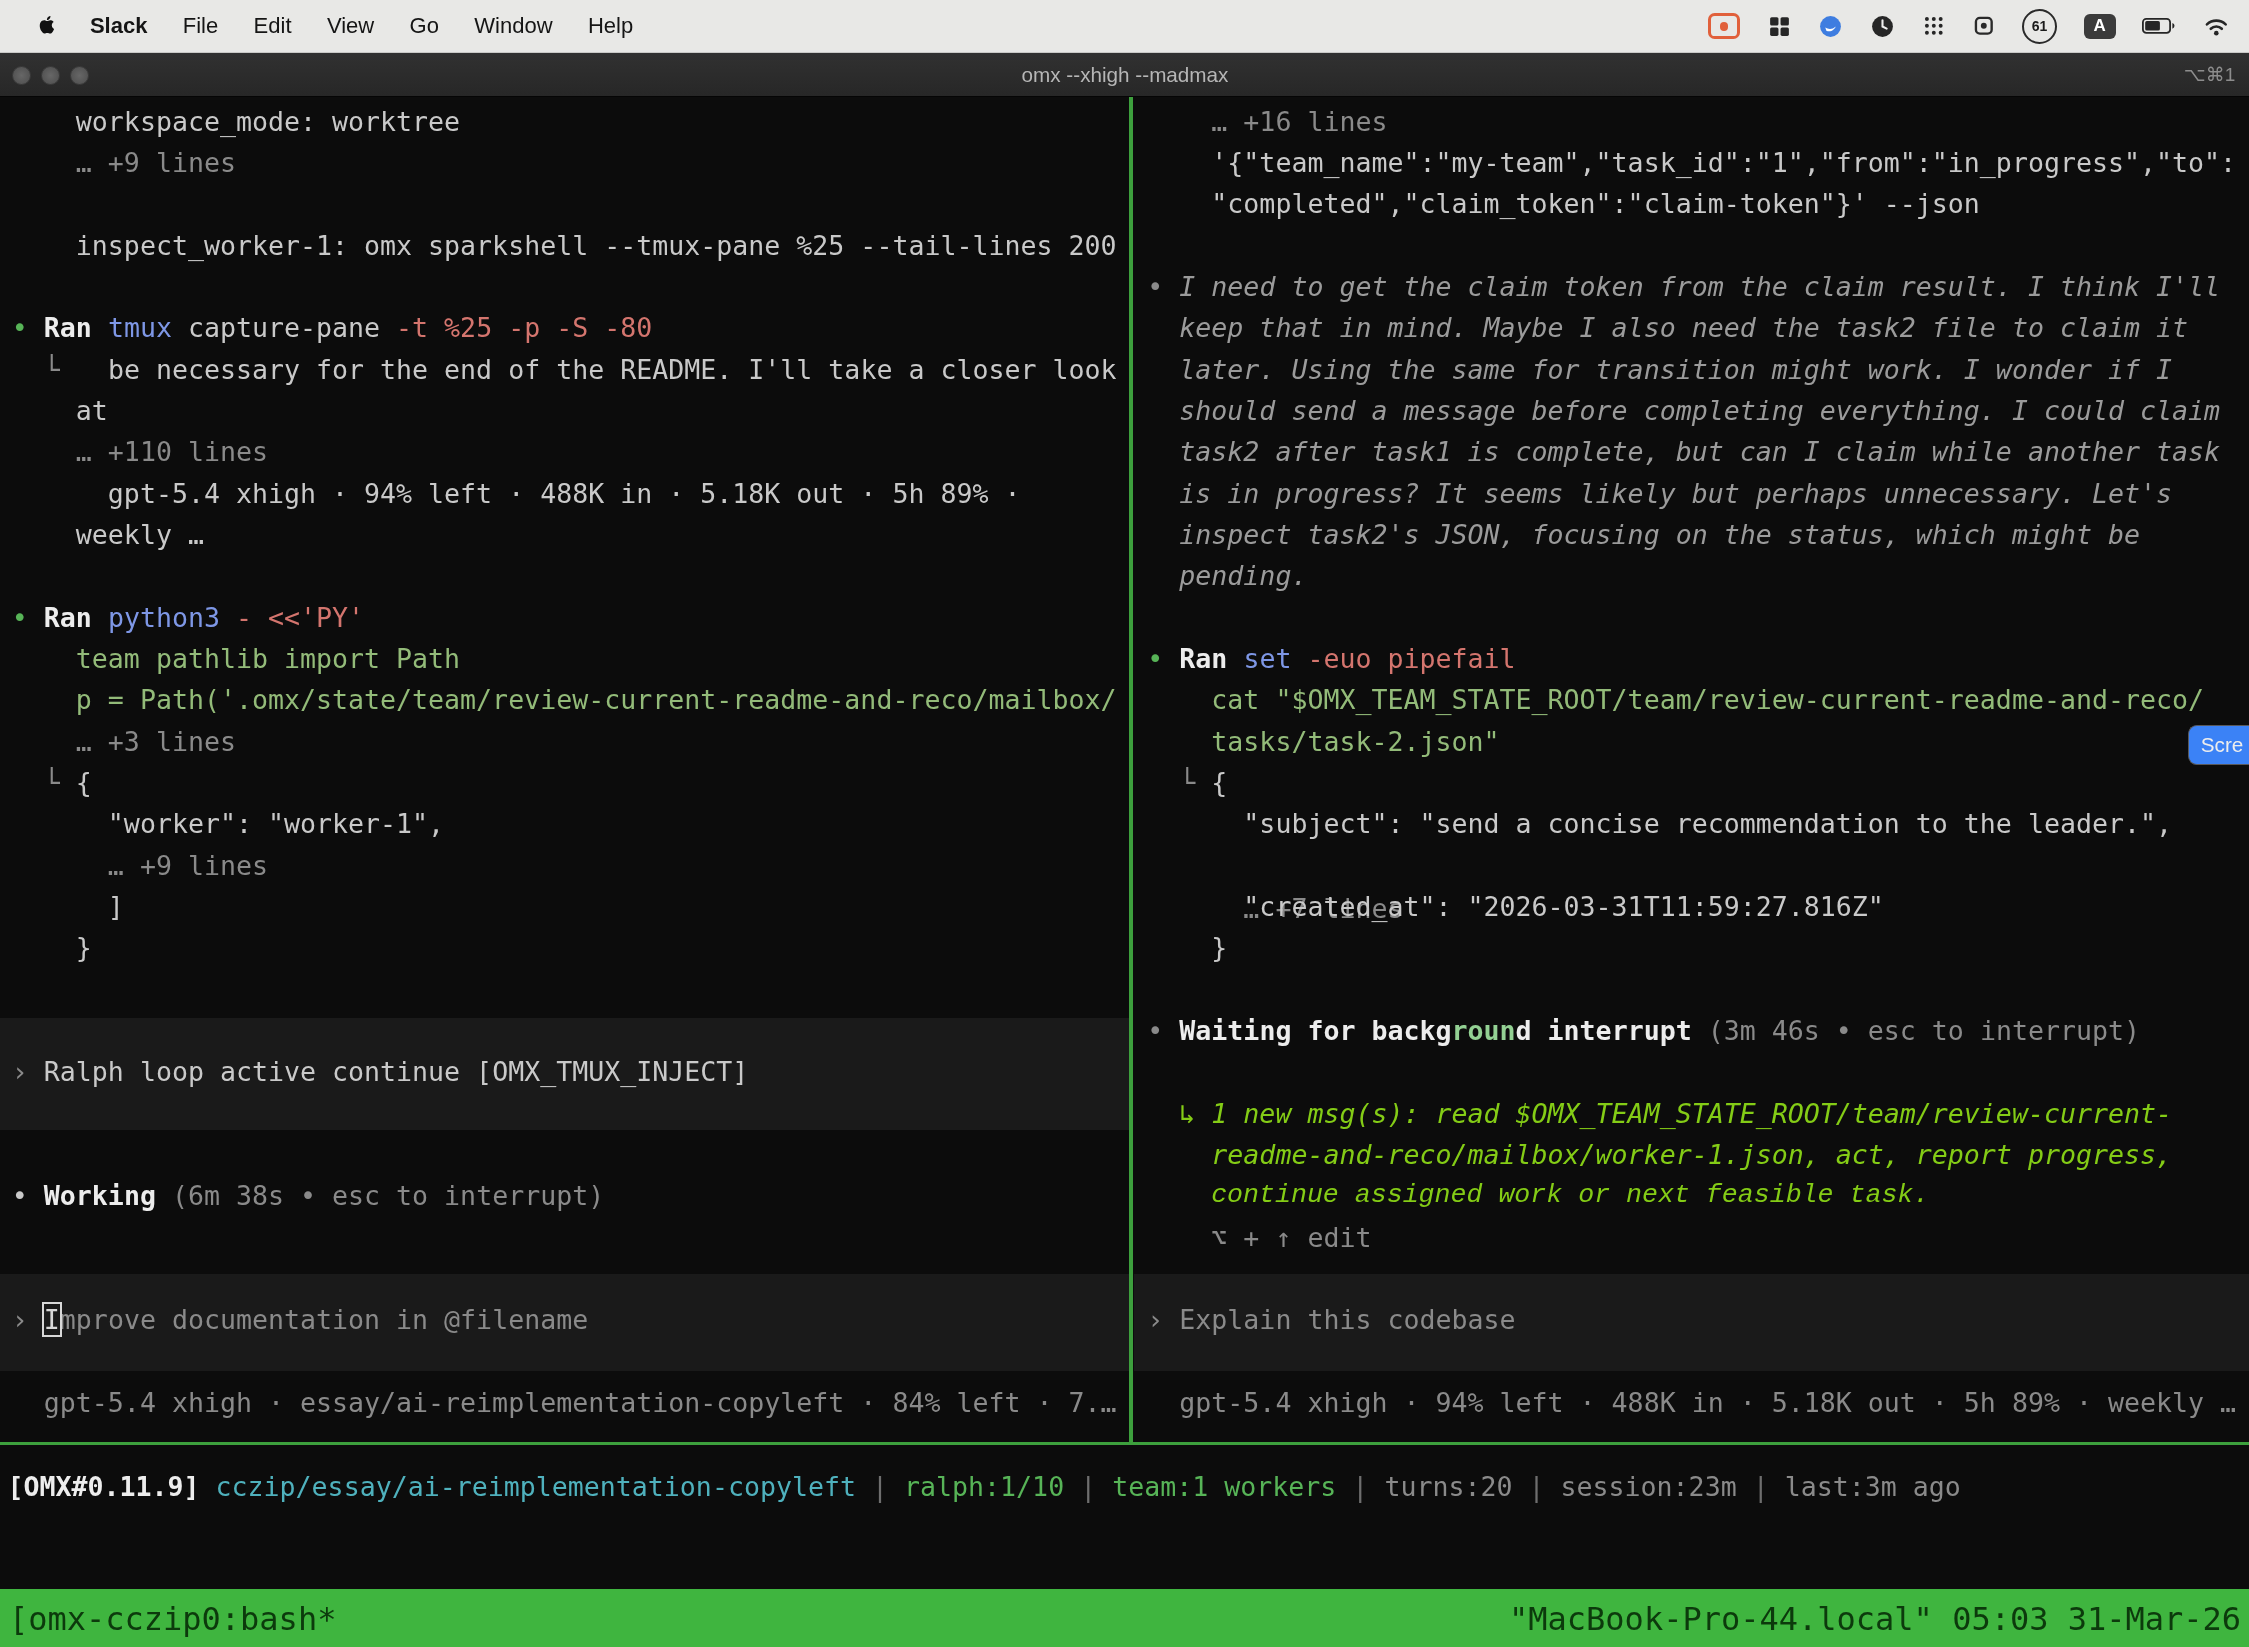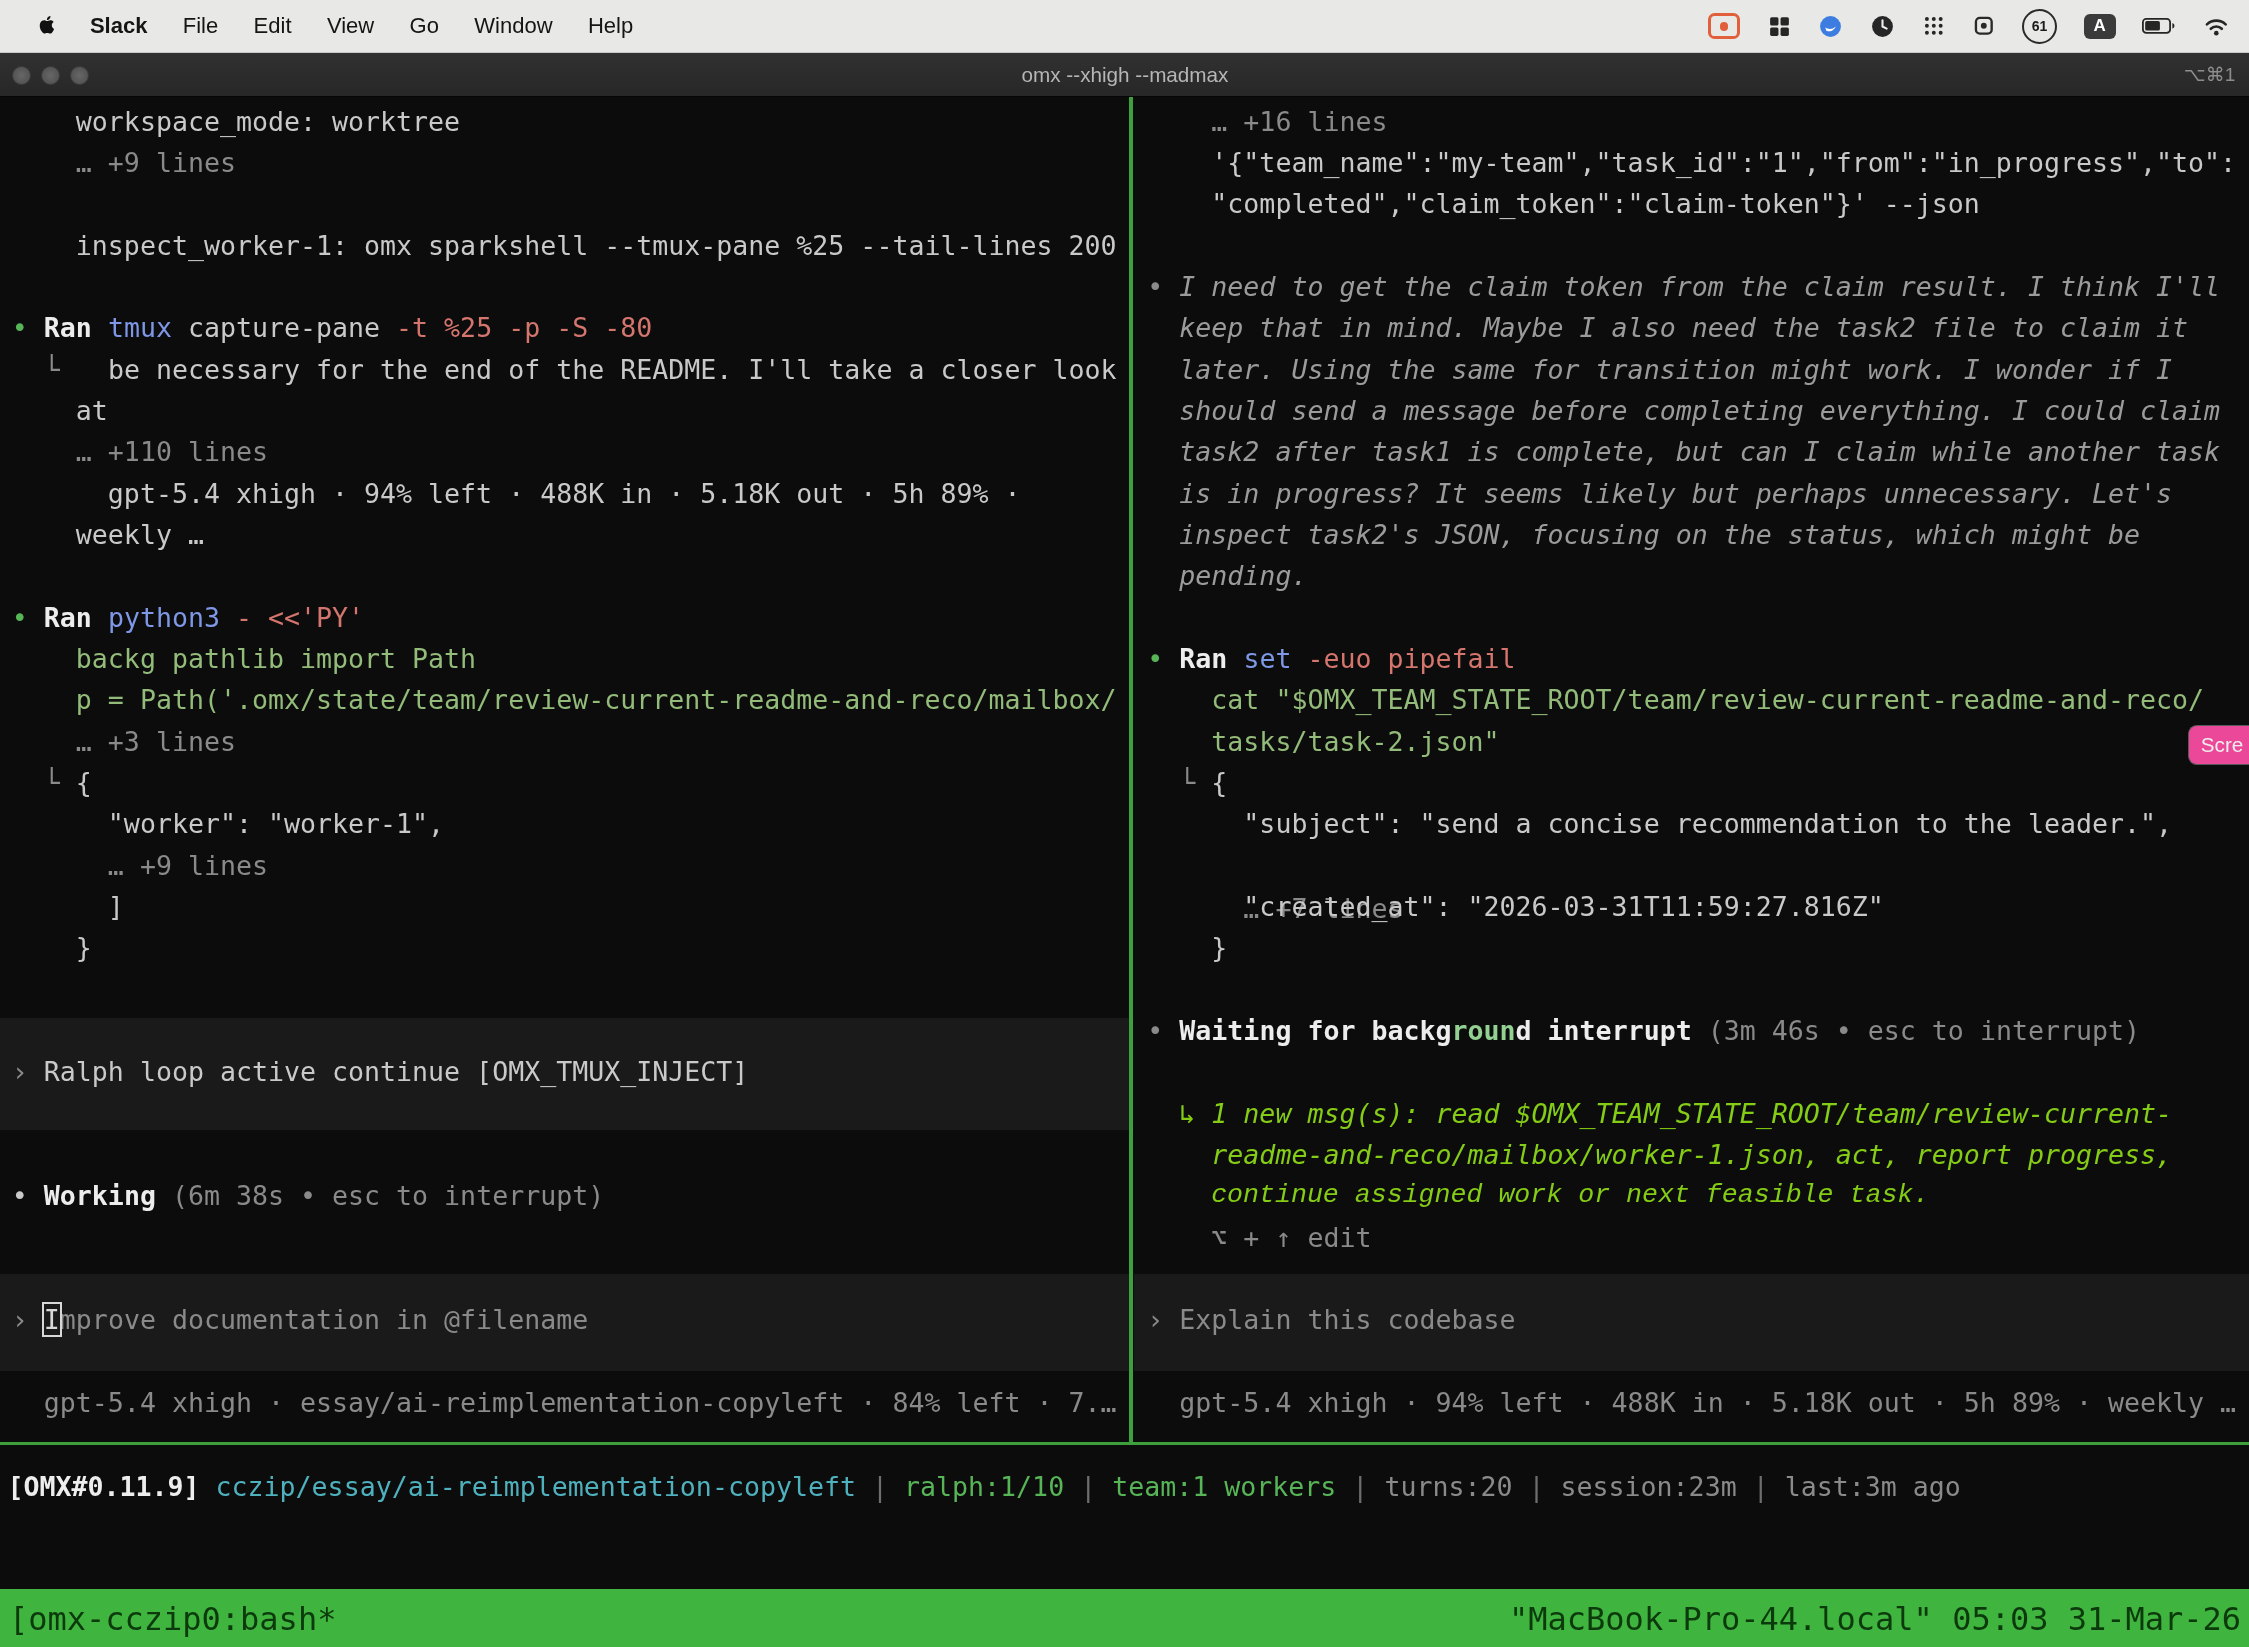--- a/index.html
+++ b/index.html
@@ -66,21 +66,21 @@
   .seg-it{color:#9b9b9b;font-style:italic;}
   .seg-im{color:#84cc16;font-style:italic;}
   .seg-gn{color:#57b457;}
   .seg-tl{color:#4fb1bd;}
   .seg-sg{color:#57b457;}
   .seg-sep{color:#6e6e6e;}
   .seg-cur{color:#d8d8d8;outline:2.2px solid #d8d8d8;outline-offset:-0.7px;}
 
   
   .overlay-chip{position:absolute;top:725px;right:0;height:40px;min-width:62px;z-index:60;
-                background:#ec4899;border:1.5px solid #58585a;border-right:none;
+                background:#3b82f6;border:1.5px solid #58585a;border-right:none;
                 border-radius:8.9px 0 0 8.9px;color:#ededed;font-size:20.7px;
                 font-family:"Liberation Sans","DejaVu Sans",sans-serif;
                 display:flex;align-items:center;padding-left:11.8px;box-sizing:border-box;}
 
   
   .tmuxbar{position:absolute;bottom:0;left:0;width:2250px;height:59px;background:#3fb53f;
            color:#0c3a0c;display:flex;justify-content:space-between;align-items:center;
            padding:0 8.9px;box-sizing:border-box;font-size:32px;white-space:pre;}
 </style>
 </head>
@@ -188,21 +188,21 @@
         <div class="ln" style="top: 3.7px;"><span class="seg-p">    workspace_mode: worktree</span></div>
         <div class="ln" style="top: 45px;"><span class="seg-d">    … +9 lines</span></div>
         <div class="ln" style="top: 128px;"><span class="seg-p">    inspect_worker-1: omx sparkshell --tmux-pane %25 --tail-lines 200</span></div>
         <div class="ln" style="top: 210px;"><span class="seg-gn">• </span><span class="seg-b">Ran </span><span class="seg-bl">tmux </span><span class="seg-p">capture-pane </span><span class="seg-rd">-t %25 -p -S -80</span></div>
         <div class="ln" style="top: 252px;"><span class="seg-d">  └   </span><span class="seg-p">be necessary for the end of the README. I'll take a closer look</span></div>
         <div class="ln" style="top: 293px;"><span class="seg-p">    at</span></div>
         <div class="ln" style="top: 334px;"><span class="seg-d">    … +110 lines</span></div>
         <div class="ln" style="top: 376px;"><span class="seg-p">      gpt-5.4 xhigh · 94% left · 488K in · 5.18K out · 5h 89% ·</span></div>
         <div class="ln" style="top: 417px;"><span class="seg-p">    weekly …</span></div>
         <div class="ln" style="top: 500px;"><span class="seg-gn">• </span><span class="seg-b">Ran </span><span class="seg-bl">python3 </span><span class="seg-rd">- &lt;&lt;'PY'</span></div>
-        <div class="ln" style="top: 541px;"><span class="seg-gr">    backg pathlib import Path</span></div>
+        <div class="ln" style="top: 541px;"><span class="seg-gr">    team pathlib import Path</span></div>
         <div class="ln" style="top: 582px;"><span class="seg-gr">    p = Path('.omx/state/team/review-current-readme-and-reco/mailbox/</span></div>
         <div class="ln" style="top: 624px;"><span class="seg-d">    … +3 lines</span></div>
         <div class="ln" style="top: 665px;"><span class="seg-d">  └ </span><span class="seg-p">{</span></div>
         <div class="ln" style="top: 706px;"><span class="seg-p">      "worker": "worker-1",</span></div>
         <div class="ln" style="top: 748px;"><span class="seg-d">      … +9 lines</span></div>
         <div class="ln" style="top: 789px;"><span class="seg-p">      ]</span></div>
         <div class="ln" style="top: 830px;"><span class="seg-p">    }</span></div>
         <div class="ln" style="top: 954px;"><span class="seg-d">› </span><span class="seg-p">Ralph loop active continue [OMX_TMUX_INJECT]</span></div>
         <div class="ln" style="top: 1078px;"><span class="seg-p">• </span><span class="seg-b">Working </span><span class="seg-d">(6m 38s • esc to interrupt)</span></div>
         <div class="ln" style="top: 1202px;"><span class="seg-d">› </span><span class="seg-cur">I</span><span class="seg-d">mprove documentation in @filename</span></div>

